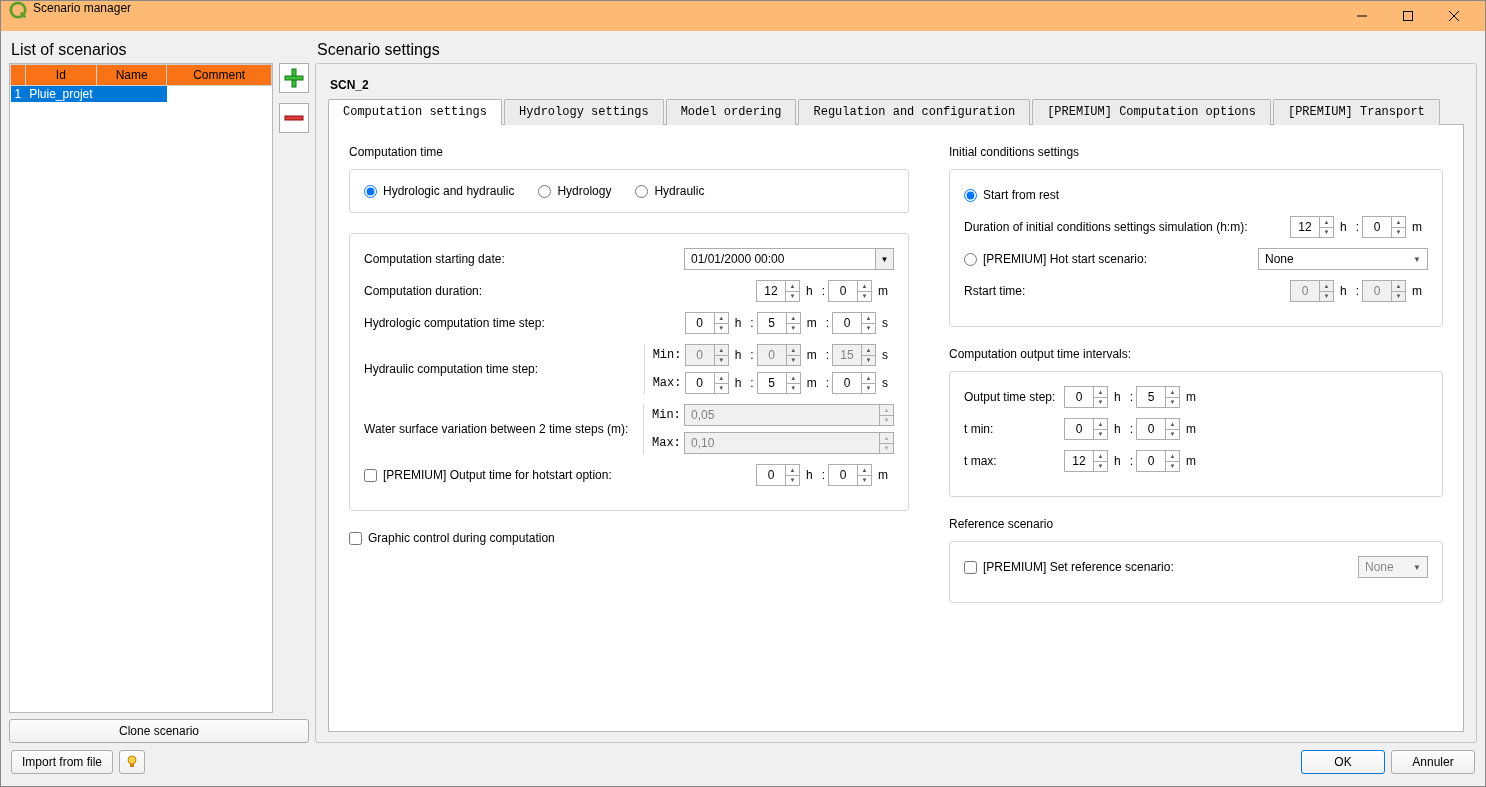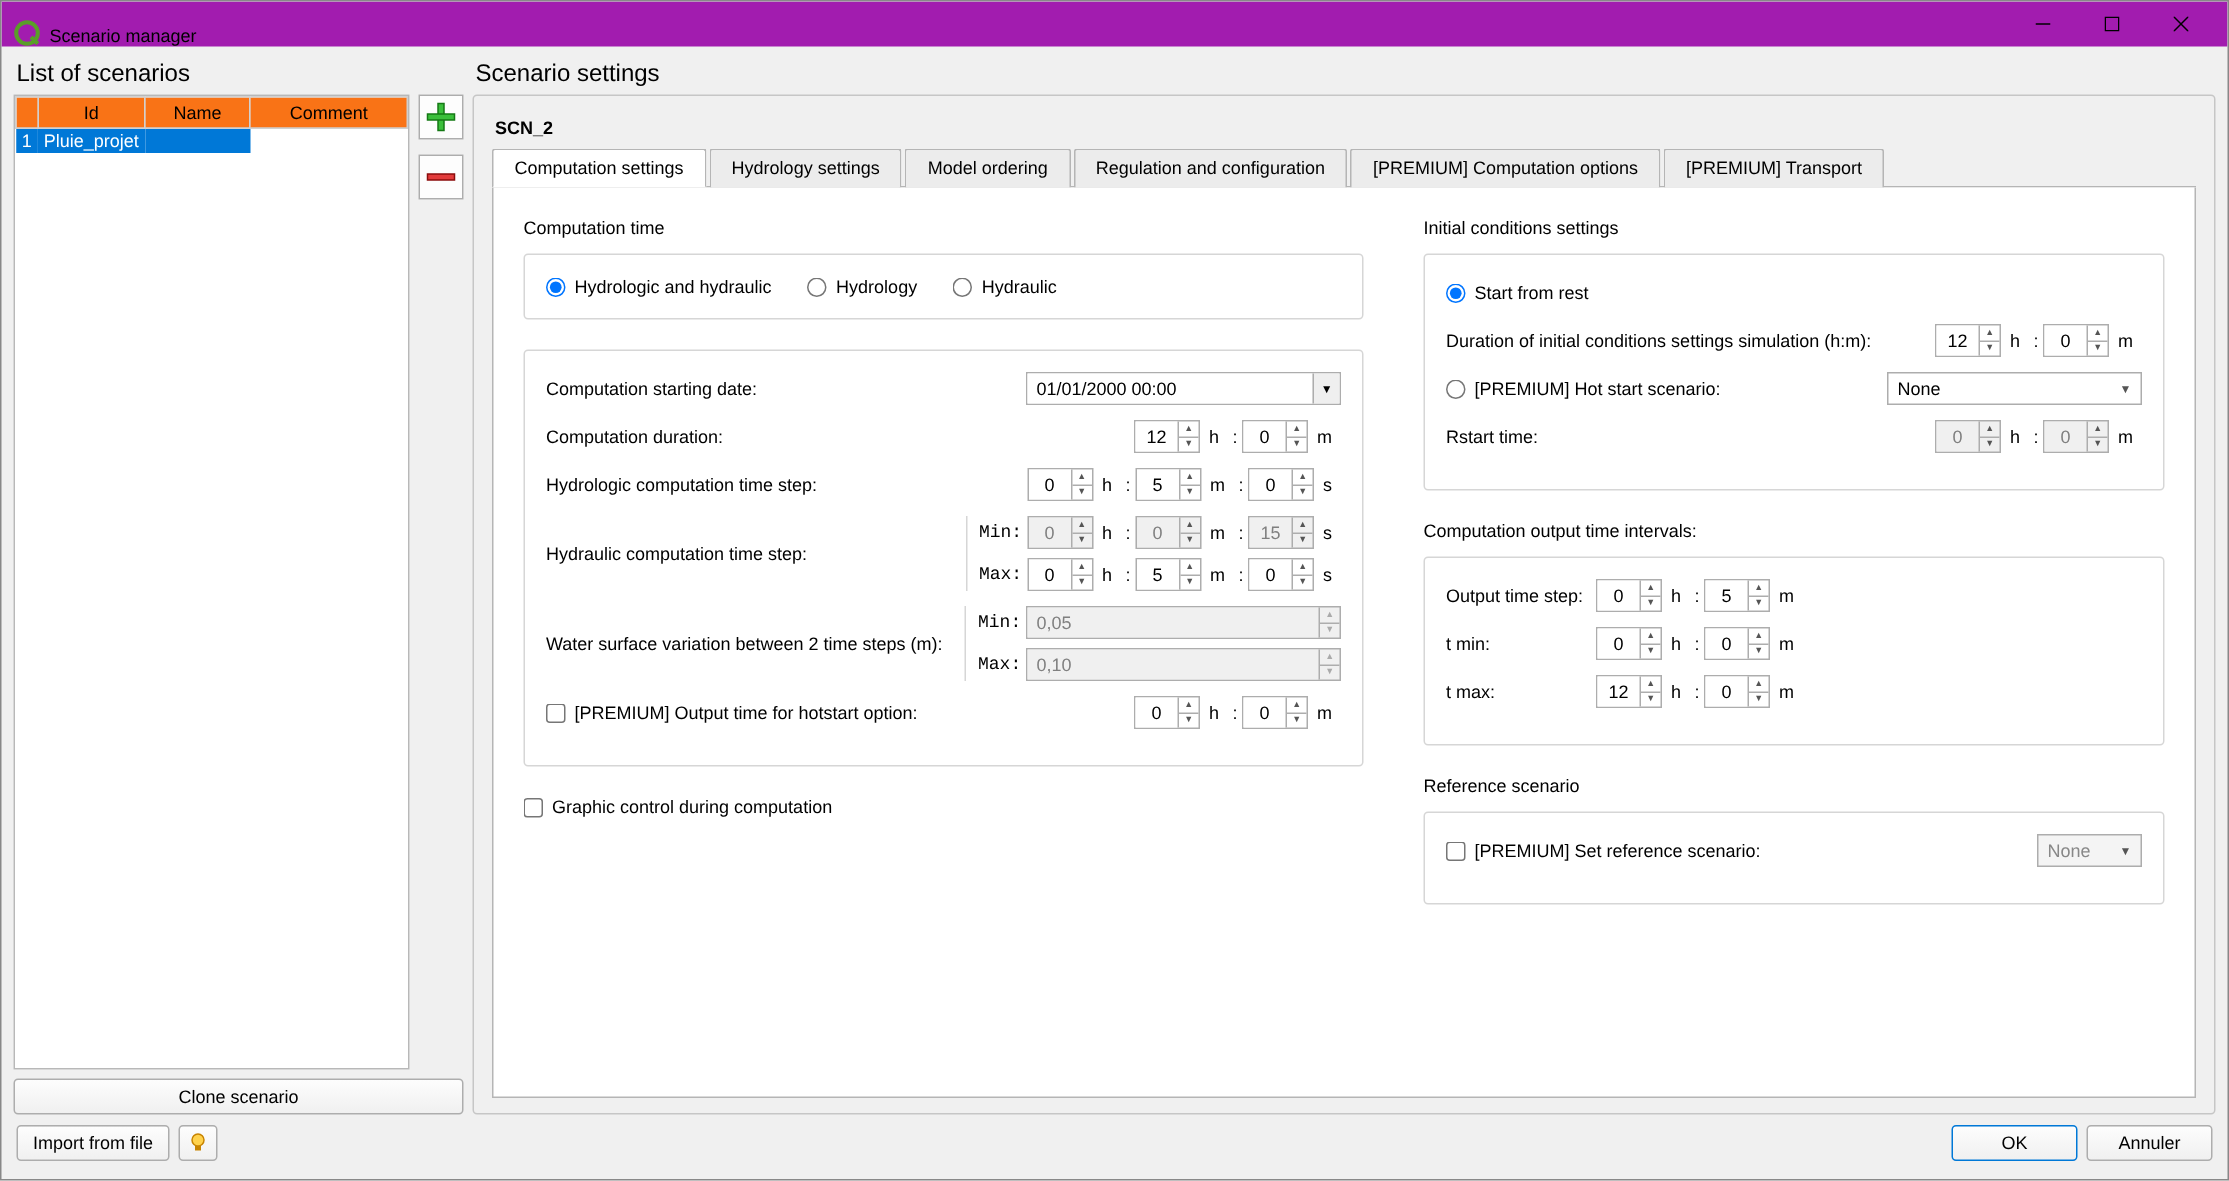--- a/index.html
+++ b/index.html
@@ -1,19 +1,19 @@
 <!DOCTYPE html>
 <html><head>
 <meta charset="utf-8">
 <style>
 * { box-sizing: border-box; margin: 0; padding: 0; font-family: "Segoe UI", Tahoma, sans-serif; font-size: 12px; }
 body { background: #f0f0f0; width: 1486px; height: 787px; overflow: hidden; border: 1px solid #888; }
 
 
-.titlebar { height: 30px; background: #a21caf; display: flex; align-items: flex-end; padding: 0 8px; }
+.titlebar { height: 30px; background: #fdba74; display: flex; align-items: flex-start; padding: 0 8px; }
 .titlebar .qicon { width: 18px; height: 18px; margin-right: 6px; }
 .titlebar .title { flex: 1; font-size: 12px; }
 .titlebar .winbtns { display: flex; }
 .titlebar .winbtns div { width: 46px; height: 30px; display: flex; align-items: center; justify-content: center; cursor: pointer; }
 
 
 .content { display: flex; height: 712px; padding: 6px 8px 0 8px; gap: 6px; }
 .leftcol { width: 300px; display: flex; flex-direction: column; }
 .rightcol { flex: 1; display: flex; flex-direction: column; }
 
@@ -33,21 +33,21 @@
 .sq-btn { width: 30px; height: 30px; background: #fdfdfd; border: 1px solid #adadad; cursor: pointer; display:flex; align-items:center; justify-content:center; }
 
 .clone-btn { height: 24px; margin-top: 6px; background: linear-gradient(#fdfdfd,#f0f0f0); border: 1px solid #adadad; border-radius: 3px; cursor: pointer; }
 
 
 .settings { flex: 1; background: #f0f0f0; border: 1px solid #c6c6c6; border-radius: 3px; padding: 10px 12px; display:flex; flex-direction:column; }
 .scn-name { font-weight: bold; padding: 4px 2px 6px 2px; }
 
 
 .tabs { display: flex; border-bottom: 1px solid #b5b5b5; }
-.tab { padding: 5px 14px; border: 1px solid #b5b5b5; border-bottom: none; background: #ececec; margin-right: 2px; cursor: pointer; position: relative; top: 1px; border-radius: 2px 2px 0 0; }
+.tab { padding: 5px 14px; border: 1px solid #b5b5b5; border-bottom: none; background: #ececec; margin-right: 2px; cursor: pointer; position: relative; top: 1px; border-radius: 2px 2px 0 0; font-family: Liberation Mono, monospace; }
 .tab.active { background: #fff; border-bottom: 1px solid #fff; }
 
 .tab-body { background: #fff; border: 1px solid #b5b5b5; border-top: none; flex: 1; padding: 20px; display: flex; gap: 40px; }
 .pane-left { width: 560px; }
 .pane-right { flex: 1; }
 
 .group-title { font-size: 12px; margin-bottom: 10px; }
 .group-box { border: 1px solid #d6d6d6; border-radius: 3px; padding: 14px 14px; margin-bottom: 20px; }
 
 .radio-row { display: flex; gap: 24px; align-items: center; }

